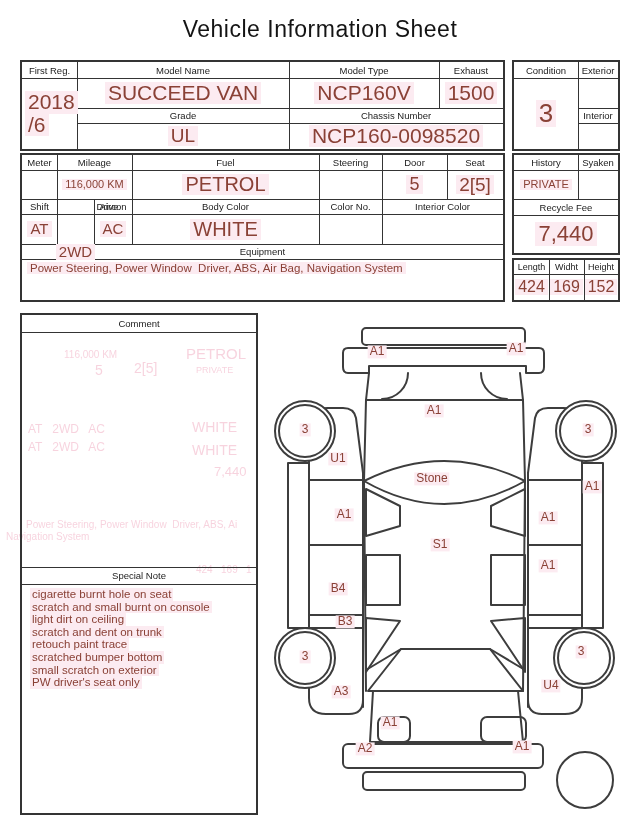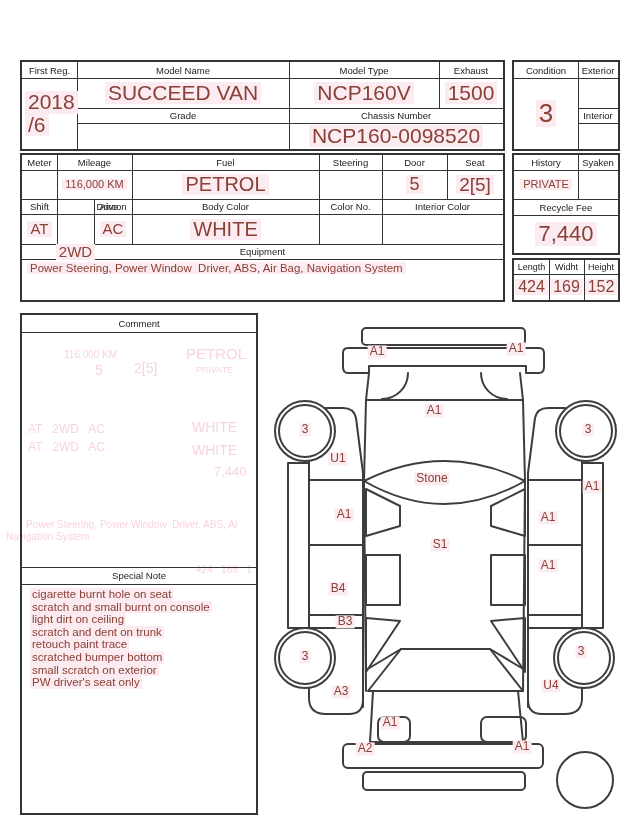--- a/index.html
+++ b/index.html
@@ -42,20 +42,21 @@
   .footer{
     position:absolute;left:0;right:0;top:819px;text-align:center;
     font-size:9.5px;color:var(--footer-text);z-index:2;
   }
 </style>
 </head>
 <body>
 
 <div class="page">
 
+  <h1 class="title">Vehicle Information Sheet</h1>
 
   <div id="ghost-layer">
       <span class="ghost" style="left: 64px; top: 350px; font-size: 10px;">116,000 KM</span>
       <span class="ghost" style="left: 186px; top: 346px; font-size: 15px;">PETROL</span>
       <span class="ghost" style="left: 95px; top: 363px; font-size: 14px;">5</span>
       <span class="ghost" style="left: 134px; top: 361px; font-size: 14px;">2[5]</span>
       <span class="ghost" style="left: 196px; top: 366px; font-size: 9px;">PRIVATE</span>
       <span class="ghost" style="left: 28px; top: 423px; font-size: 12px;">AT   2WD   AC</span>
       <span class="ghost" style="left: 192px; top: 420px; font-size: 14px;">WHITE</span>
       <span class="ghost" style="left: 28px; top: 441px; font-size: 12px;">AT   2WD   AC</span>
@@ -89,20 +90,23 @@
     <div class="cell val" style="left:267px;top:16px;width:150px;height:30px;font-size:21px;">
         <span class="hl">NCP160V</span>
       </div>
 
     <div class="cell hdr" style="left:417px;top:0;width:64px;height:16px;">Exhaust</div>
     <div class="cell val" style="left:417px;top:16px;width:64px;height:30px;font-size:21px;">
         <span class="hl">1500</span>
       </div>
 
     <div class="cell hdr" style="left:55px;top:46px;width:212px;height:15px;">Grade</div>
+    <div class="cell val" style="left:55px;top:61px;width:212px;height:26px;font-size:19px;">
+        <span class="hl">UL</span>
+      </div>
 
     <div class="cell hdr" style="left:267px;top:46px;width:214px;height:15px;">Chassis Number</div>
     <div class="cell val" style="left:267px;top:61px;width:214px;height:26px;font-size:21px;">
         <span class="hl">NCP160-0098520</span>
       </div>
   </div>
 
   <div class="box" style="left:512px;top:60px;width:108px;height:91px;">
     <div class="hline" style="left:0;top:16px;width:104px;"></div>
     <div class="hline" style="left:64px;top:46px;width:40px;"></div>

